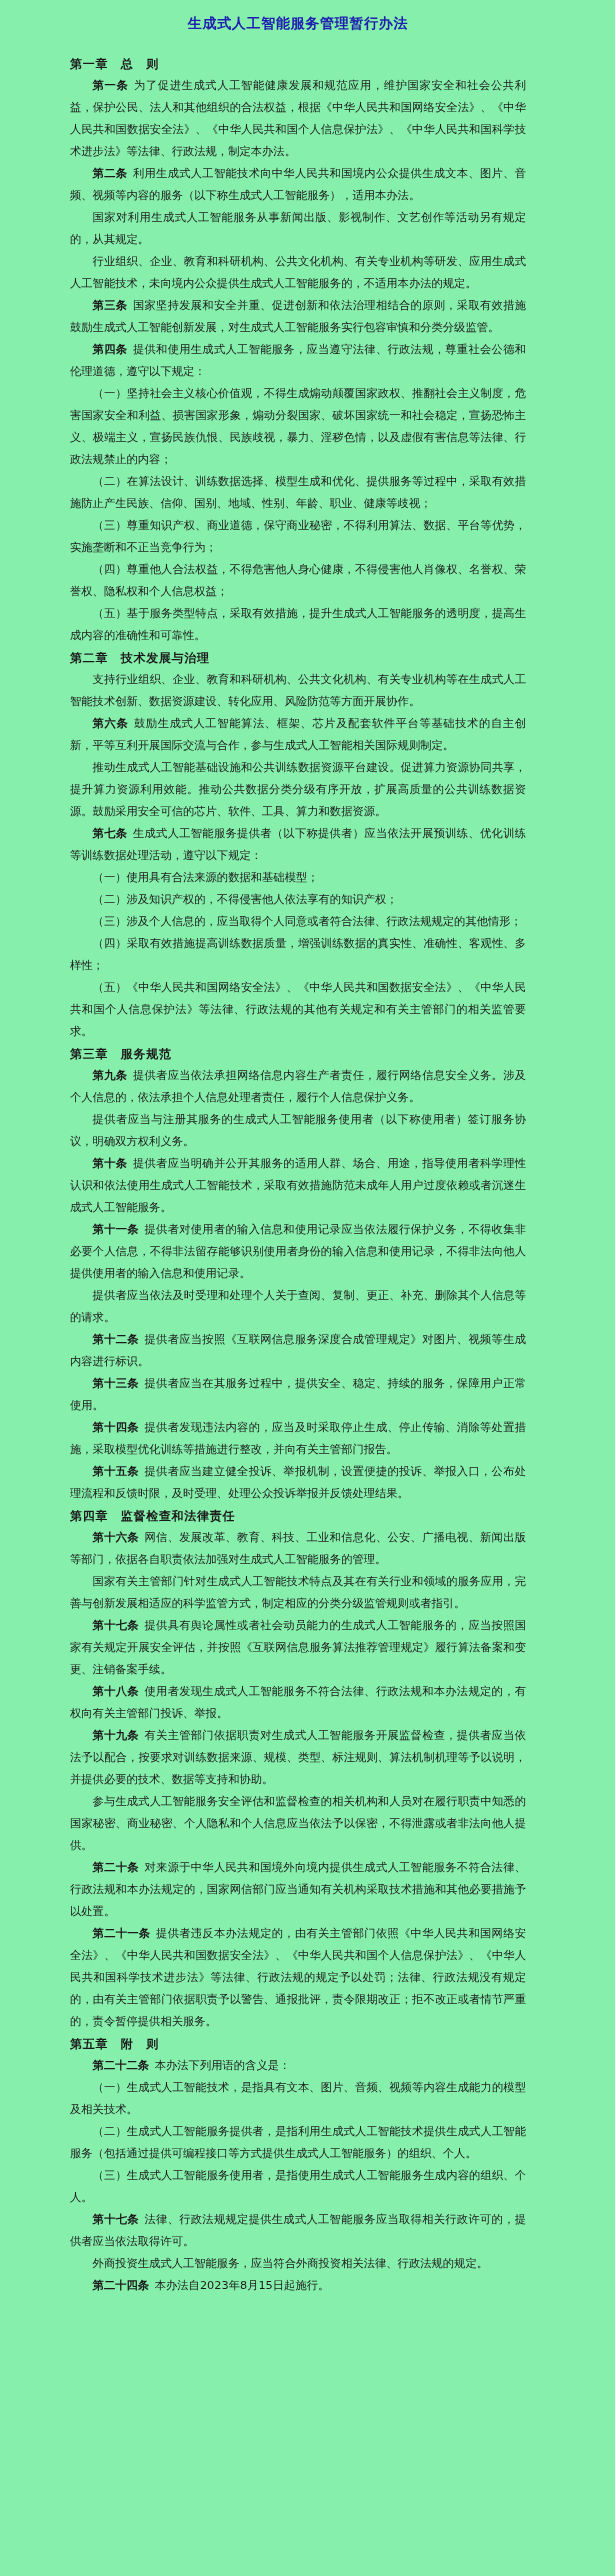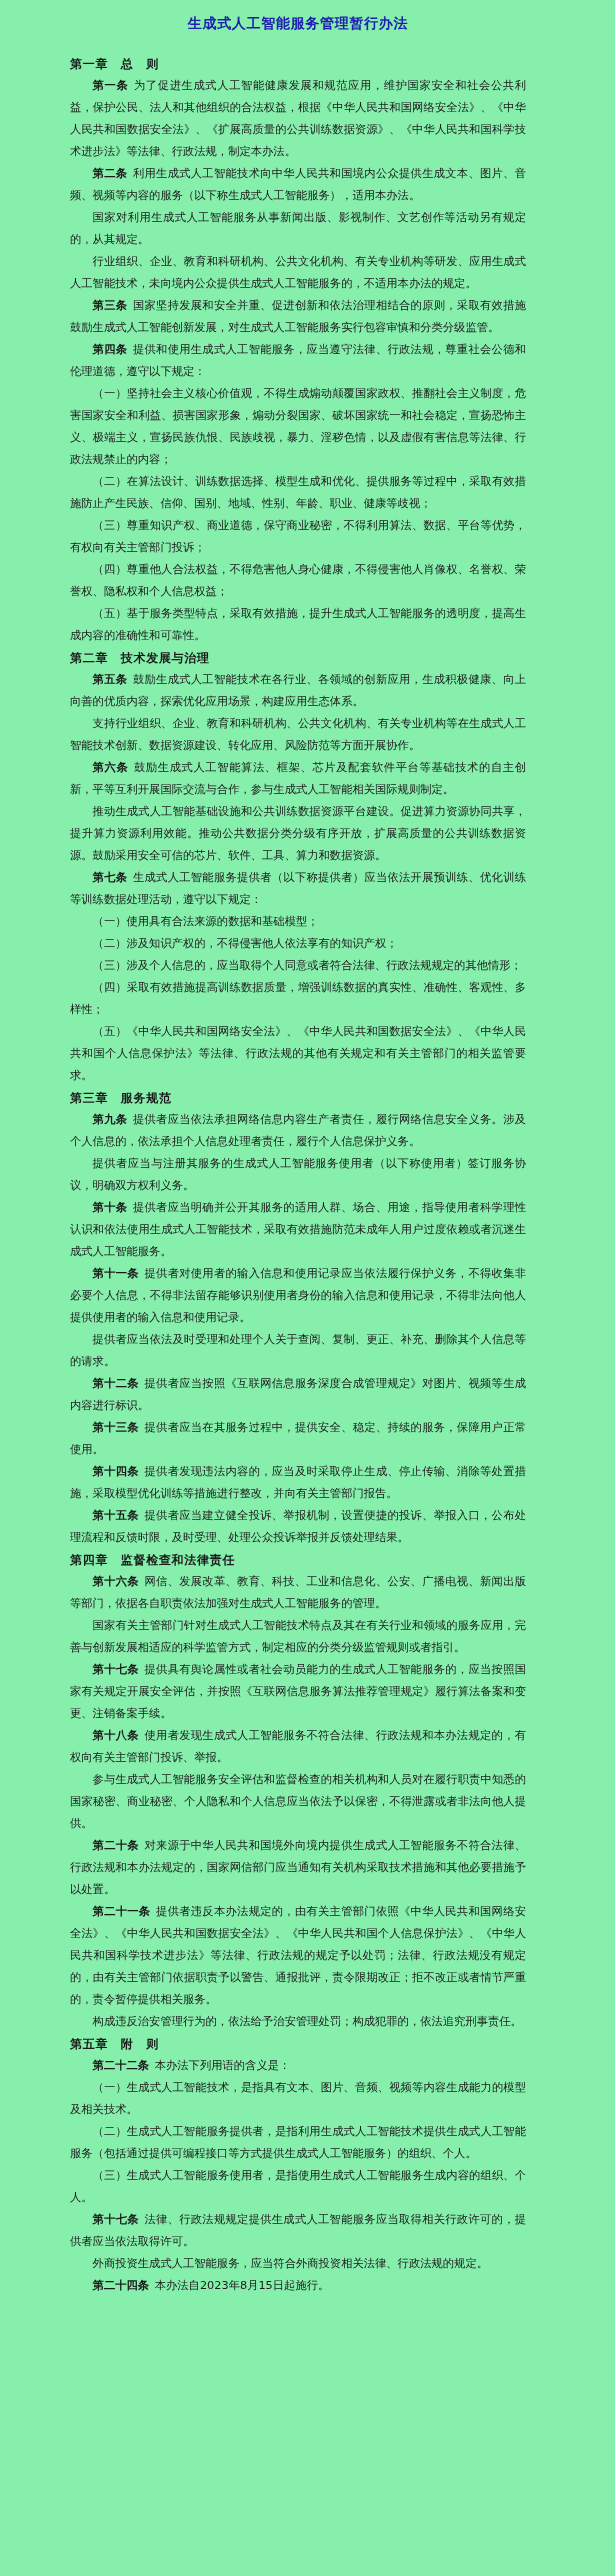--- a/index.html
+++ b/index.html
@@ -48,33 +48,32 @@
     margin-right: 0.5em;
   }
 </style>
 </head>
 <body>
 
 <div class="page">
   <h1 class="doc-title" style="color: rgb(31, 32, 175);">生成式人工智能服务管理暂行办法</h1>
   <div id="doc-body">
       <h2 class="chapter-heading">第一章　总　则</h2>
-      <p class="para"><span class="article-label">第一条</span><span>为了促进生成式人工智能健康发展和规范应用，维护国家安全和社会公共利益，保护公民、法人和其他组织的合法权益，根据《中华人民共和国网络安全法》、《中华人民共和国数据安全法》、《扩展高质量的公共训练数据资源》、《中华人民共和国科学技术进步法》等法律、行政法规，制定本办法。</span></p>
+      <p class="para"><span class="article-label">第一条</span><span>为了促进生成式人工智能健康发展和规范应用，维护国家安全和社会公共利益，保护公民、法人和其他组织的合法权益，根据《中华人民共和国网络安全法》、《中华人民共和国数据安全法》、《中华人民共和国个人信息保护法》、《中华人民共和国科学技术进步法》等法律、行政法规，制定本办法。</span></p>
       <p class="para"><span class="article-label">第二条</span><span>利用生成式人工智能技术向中华人民共和国境内公众提供生成文本、图片、音频、视频等内容的服务（以下称生成式人工智能服务），适用本办法。</span></p>
       <p class="para"><span>国家对利用生成式人工智能服务从事新闻出版、影视制作、文艺创作等活动另有规定的，从其规定。</span></p>
       <p class="para"><span>行业组织、企业、教育和科研机构、公共文化机构、有关专业机构等研发、应用生成式人工智能技术，未向境内公众提供生成式人工智能服务的，不适用本办法的规定。</span></p>
       <p class="para"><span class="article-label">第三条</span><span>国家坚持发展和安全并重、促进创新和依法治理相结合的原则，采取有效措施鼓励生成式人工智能创新发展，对生成式人工智能服务实行包容审慎和分类分级监管。</span></p>
       <p class="para"><span class="article-label">第四条</span><span>提供和使用生成式人工智能服务，应当遵守法律、行政法规，尊重社会公德和伦理道德，遵守以下规定：</span></p>
       <p class="para"><span>（一）坚持社会主义核心价值观，不得生成煽动颠覆国家政权、推翻社会主义制度，危害国家安全和利益、损害国家形象，煽动分裂国家、破坏国家统一和社会稳定，宣扬恐怖主义、极端主义，宣扬民族仇恨、民族歧视，暴力、淫秽色情，以及虚假有害信息等法律、行政法规禁止的内容；</span></p>
       <p class="para"><span>（二）在算法设计、训练数据选择、模型生成和优化、提供服务等过程中，采取有效措施防止产生民族、信仰、国别、地域、性别、年龄、职业、健康等歧视；</span></p>
-      <p class="para"><span>（三）尊重知识产权、商业道德，保守商业秘密，不得利用算法、数据、平台等优势，有权向有关主管部门投诉；</span></p>
+      <p class="para"><span>（三）尊重知识产权、商业道德，保守商业秘密，不得利用算法、数据、平台等优势，实施垄断和不正当竞争行为；</span></p>
       <p class="para"><span>（四）尊重他人合法权益，不得危害他人身心健康，不得侵害他人肖像权、名誉权、荣誉权、隐私权和个人信息权益；</span></p>
       <p class="para"><span>（五）基于服务类型特点，采取有效措施，提升生成式人工智能服务的透明度，提高生成内容的准确性和可靠性。</span></p>
       <h2 class="chapter-heading">第二章　技术发展与治理</h2>
-      <p class="para"><span class="article-label">第五条</span><span>鼓励生成式人工智能技术在各行业、各领域的创新应用，生成积极健康、向上向善的优质内容，探索优化应用场景，构建应用生态体系。</span></p>
       <p class="para"><span>支持行业组织、企业、教育和科研机构、公共文化机构、有关专业机构等在生成式人工智能技术创新、数据资源建设、转化应用、风险防范等方面开展协作。</span></p>
       <p class="para"><span class="article-label">第六条</span><span>鼓励生成式人工智能算法、框架、芯片及配套软件平台等基础技术的自主创新，平等互利开展国际交流与合作，参与生成式人工智能相关国际规则制定。</span></p>
       <p class="para"><span>推动生成式人工智能基础设施和公共训练数据资源平台建设。促进算力资源协同共享，提升算力资源利用效能。推动公共数据分类分级有序开放，扩展高质量的公共训练数据资源。鼓励采用安全可信的芯片、软件、工具、算力和数据资源。</span></p>
       <p class="para"><span class="article-label">第七条</span><span>生成式人工智能服务提供者（以下称提供者）应当依法开展预训练、优化训练等训练数据处理活动，遵守以下规定：</span></p>
       <p class="para"><span>（一）使用具有合法来源的数据和基础模型；</span></p>
       <p class="para"><span>（二）涉及知识产权的，不得侵害他人依法享有的知识产权；</span></p>
       <p class="para"><span>（三）涉及个人信息的，应当取得个人同意或者符合法律、行政法规规定的其他情形；</span></p>
       <p class="para"><span>（四）采取有效措施提高训练数据质量，增强训练数据的真实性、准确性、客观性、多样性；</span></p>
       <p class="para"><span>（五）《中华人民共和国网络安全法》、《中华人民共和国数据安全法》、《中华人民共和国个人信息保护法》等法律、行政法规的其他有关规定和有关主管部门的相关监管要求。</span></p>
       <h2 class="chapter-heading">第三章　服务规范</h2>
@@ -85,24 +84,24 @@
       <p class="para"><span>提供者应当依法及时受理和处理个人关于查阅、复制、更正、补充、删除其个人信息等的请求。</span></p>
       <p class="para"><span class="article-label">第十二条</span><span>提供者应当按照《互联网信息服务深度合成管理规定》对图片、视频等生成内容进行标识。</span></p>
       <p class="para"><span class="article-label">第十三条</span><span>提供者应当在其服务过程中，提供安全、稳定、持续的服务，保障用户正常使用。</span></p>
       <p class="para"><span class="article-label">第十四条</span><span>提供者发现违法内容的，应当及时采取停止生成、停止传输、消除等处置措施，采取模型优化训练等措施进行整改，并向有关主管部门报告。</span></p>
       <p class="para"><span class="article-label">第十五条</span><span>提供者应当建立健全投诉、举报机制，设置便捷的投诉、举报入口，公布处理流程和反馈时限，及时受理、处理公众投诉举报并反馈处理结果。</span></p>
       <h2 class="chapter-heading">第四章　监督检查和法律责任</h2>
       <p class="para"><span class="article-label">第十六条</span><span>网信、发展改革、教育、科技、工业和信息化、公安、广播电视、新闻出版等部门，依据各自职责依法加强对生成式人工智能服务的管理。</span></p>
       <p class="para"><span>国家有关主管部门针对生成式人工智能技术特点及其在有关行业和领域的服务应用，完善与创新发展相适应的科学监管方式，制定相应的分类分级监管规则或者指引。</span></p>
       <p class="para"><span class="article-label">第十七条</span><span>提供具有舆论属性或者社会动员能力的生成式人工智能服务的，应当按照国家有关规定开展安全评估，并按照《互联网信息服务算法推荐管理规定》履行算法备案和变更、注销备案手续。</span></p>
       <p class="para"><span class="article-label">第十八条</span><span>使用者发现生成式人工智能服务不符合法律、行政法规和本办法规定的，有权向有关主管部门投诉、举报。</span></p>
+      <p class="para"><span class="article-label">第十九条</span><span>有关主管部门依据职责对生成式人工智能服务开展监督检查，提供者应当依法予以配合，按要求对训练数据来源、规模、类型、标注规则、算法机制机理等予以说明，并提供必要的技术、数据等支持和协助。</span></p>
       <p class="para"><span>参与生成式人工智能服务安全评估和监督检查的相关机构和人员对在履行职责中知悉的国家秘密、商业秘密、个人隐私和个人信息应当依法予以保密，不得泄露或者非法向他人提供。</span></p>
       <p class="para"><span class="article-label">第二十条</span><span>对来源于中华人民共和国境外向境内提供生成式人工智能服务不符合法律、行政法规和本办法规定的，国家网信部门应当通知有关机构采取技术措施和其他必要措施予以处置。</span></p>
       <p class="para"><span class="article-label">第二十一条</span><span>提供者违反本办法规定的，由有关主管部门依照《中华人民共和国网络安全法》、《中华人民共和国数据安全法》、《中华人民共和国个人信息保护法》、《中华人民共和国科学技术进步法》等法律、行政法规的规定予以处罚；法律、行政法规没有规定的，由有关主管部门依据职责予以警告、通报批评，责令限期改正；拒不改正或者情节严重的，责令暂停提供相关服务。</span></p>
-      <p class="para"><span>构成违反治安管理行为的，依法给予治安管理处罚；构成犯罪的，依法追究刑事责任。</span></p>
       <h2 class="chapter-heading">第五章　附　则</h2>
       <p class="para"><span class="article-label">第二十二条</span><span>本办法下列用语的含义是：</span></p>
       <p class="para"><span>（一）生成式人工智能技术，是指具有文本、图片、音频、视频等内容生成能力的模型及相关技术。</span></p>
       <p class="para"><span>（二）生成式人工智能服务提供者，是指利用生成式人工智能技术提供生成式人工智能服务（包括通过提供可编程接口等方式提供生成式人工智能服务）的组织、个人。</span></p>
       <p class="para"><span>（三）生成式人工智能服务使用者，是指使用生成式人工智能服务生成内容的组织、个人。</span></p>
       <p class="para"><span class="article-label">第十七条</span><span>法律、行政法规规定提供生成式人工智能服务应当取得相关行政许可的，提供者应当依法取得许可。</span></p>
       <p class="para"><span>外商投资生成式人工智能服务，应当符合外商投资相关法律、行政法规的规定。</span></p>
       <p class="para"><span class="article-label">第二十四条</span><span>本办法自2023年8月15日起施行。</span></p>
     </div>
 </div>

